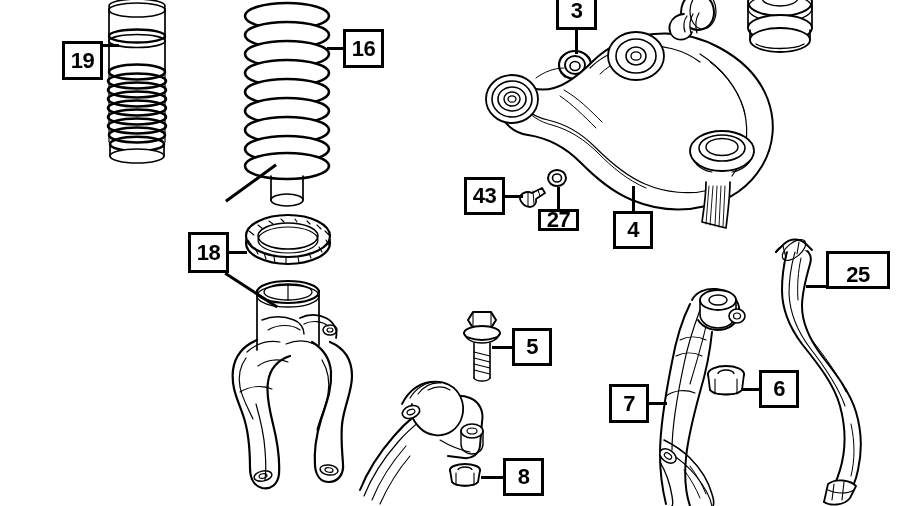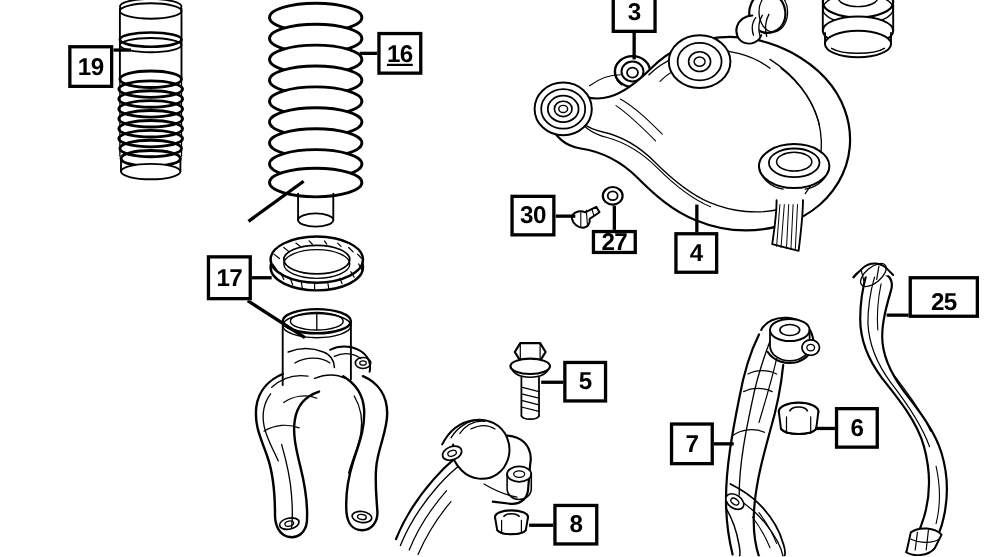--- a/index.html
+++ b/index.html
@@ -321,31 +321,31 @@
   <div class="leader v" style="left:632px; top:186px; height:26px;"></div>
   <div class="leader h" style="left:806px; top:285px; width:21px;"></div>
   <div class="leader h" style="left:492px; top:346px; width:21px;"></div>
   <div class="leader h" style="left:741px; top:388px; width:19px;"></div>
   <div class="leader h" style="left:649px; top:402px; width:18px;"></div>
   <div class="leader h" style="left:481px; top:476px; width:23px;"></div>
 
   <div class="callout" style="left:62px; top:41px; width:41px; height:39px;">
     <span>19</span>
   </div>
-  <div class="callout" style="left:343px; top:29px; width:41px; height:39px;text-decoration:underline;">
+  <div class="callout" style="left:343px; top:29px; width:41px; height:39px;">
     <span>16</span>
   </div>
   <div class="callout" style="left:188px; top:232px; width:41px; height:41px;">
-    <span>17</span>
+    <span>18</span>
   </div>
   <div class="callout" style="left:556px; top:-9px; width:41px; height:39px;">
     <span>3</span>
   </div>
   <div class="callout" style="left:464px; top:177px; width:41px; height:38px;">
-    <span>30</span>
+    <span>43</span>
   </div>
   <div class="callout" style="left:538px; top:209px; width:41px; height:22px;">
     <span>27</span>
   </div>
   <div class="callout" style="left:613px; top:211px; width:40px; height:38px;">
     <span>4</span>
   </div>
   <div class="callout" style="left:826px; top:251px; width:64px; height:38px;align-items:flex-end;">
     <span>25</span>
   </div>

